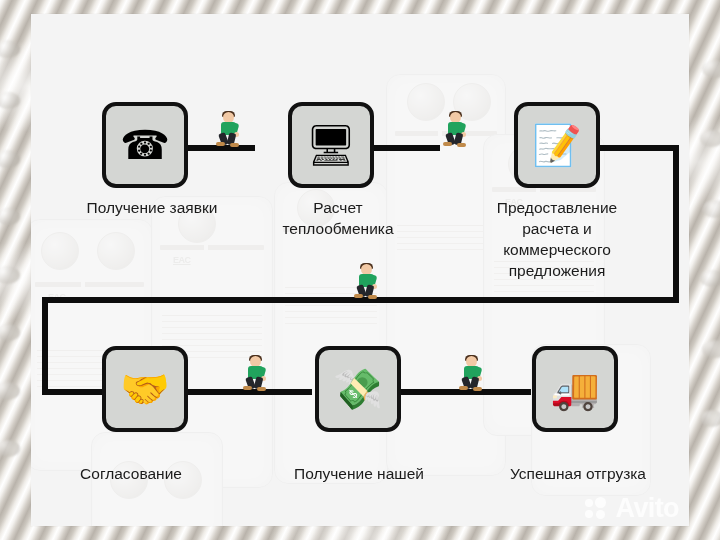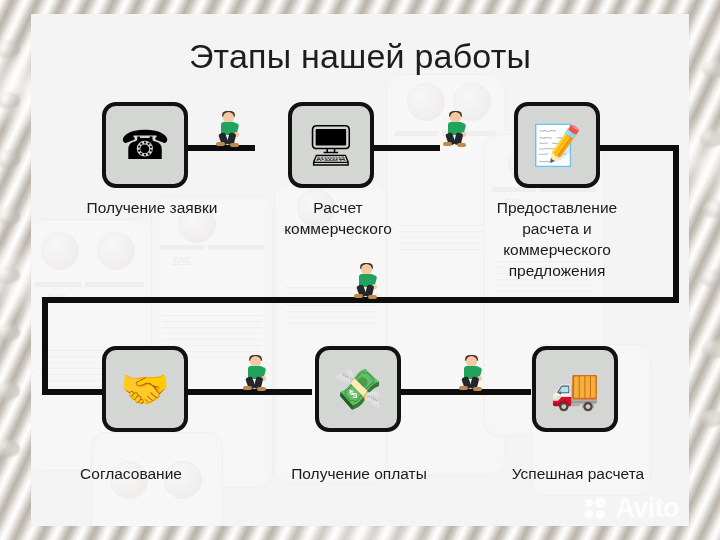--- a/index.html
+++ b/index.html
@@ -225,21 +225,20 @@
       </div>
       <div class="plate" style="left:500px;top:330px;width:118px;height:150px">
         <span class="port" style="left:36px;top:40px"></span>
       </div>
       <div class="plate" style="left:60px;top:418px;width:130px;height:110px">
         <span class="port" style="left:18px;top:28px"></span>
         <span class="port" style="left:72px;top:28px"></span>
       </div>
     </div>
 
-    <div class="title">Этапы нашей работы</div>
 
     <div class="conn" style="left:115px;top:131px;width:109px;height:6px"></div>
 
     <div class="conn" style="left:300px;top:131px;width:109px;height:6px"></div>
 
     <div class="conn" style="left:486px;top:131px;width:162px;height:6px"></div>
     <div class="conn" style="left:642px;top:131px;width:6px;height:158px"></div>
     <div class="conn" style="left:11px;top:283px;width:637px;height:6px"></div>
     <div class="conn" style="left:11px;top:283px;width:6px;height:98px"></div>
     <div class="conn" style="left:11px;top:375px;width:100px;height:6px"></div>
@@ -253,21 +252,21 @@
         <span class="glyph">☎</span>
       </div>
       <div class="caption" style="left:8px;top:183px;width:226px">Получение заявки</div>
     </div>
 
     <div class="step">
       <div class="box" style="left:257px;top:88px">
         <span class="glyph">🖥</span>
       </div>
       <div class="caption" style="left:219px;top:183px;width:176px">Расчет
-коммерческого</div>
+теплообменика</div>
     </div>
 
     <div class="step">
       <div class="box" style="left:483px;top:88px">
         <span class="glyph">📝</span>
       </div>
       <div class="caption" style="left:435px;top:183px;width:182px">Предоставление
 расчета и
 коммерческого
 предложения</div>
@@ -277,28 +276,28 @@
       <div class="box" style="left:71px;top:332px">
         <span class="glyph">🤝</span>
       </div>
       <div class="caption" style="left:0;top:449px;width:200px">Согласование</div>
     </div>
 
     <div class="step">
       <div class="box" style="left:284px;top:332px">
         <span class="glyph">💸</span>
       </div>
-      <div class="caption" style="left:218px;top:449px;width:220px">Получение оплаты</div>
+      <div class="caption" style="left:218px;top:449px;width:220px">Получение нашей</div>
     </div>
 
     <div class="step">
       <div class="box" style="left:501px;top:332px">
         <span class="glyph">🚚</span>
       </div>
-      <div class="caption" style="left:436px;top:449px;width:222px">Успешная расчета</div>
+      <div class="caption" style="left:436px;top:449px;width:222px">Успешная отгрузка</div>
     </div>
 
     <div class="walker" style="left:185px;top:98px">
       <span class="hair"></span>
         <span class="head"></span>
         <span class="torso"></span>
       <span class="armf"></span>
         <span class="hand"></span>
       <span class="legb"></span>
         <span class="legf"></span>

